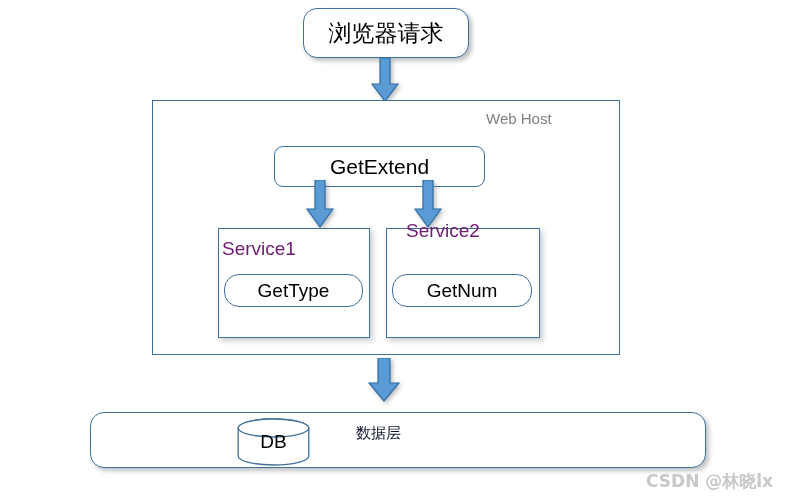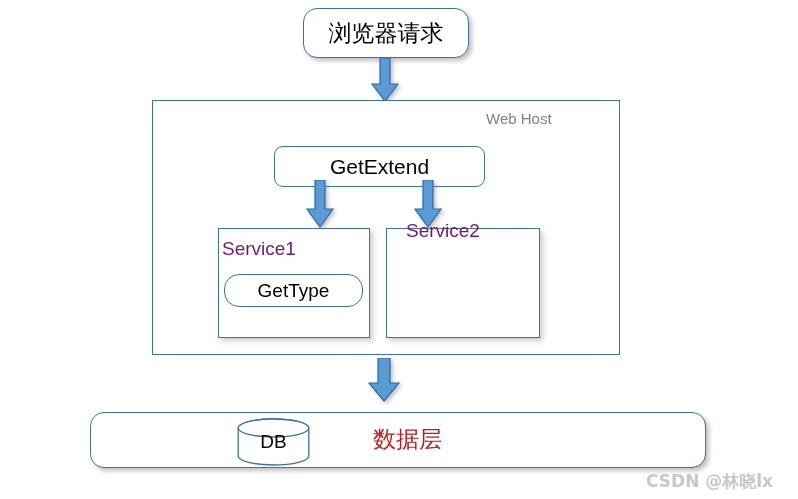--- a/index.html
+++ b/index.html
@@ -135,24 +135,23 @@
   #data-layer {
     left: 90px;
     top: 412px;
     width: 616px;
     height: 56px;
   }
   #data-layer-label {
     position: absolute;
     left: 356px;
     top: 424px;
-    font-size: 23px;
-    color: #b91c1c;
-    white-space: nowrap;
-    margin-left: 17px;
+    font-size: 15px;
+    color: #0f172a;
+    white-space: nowrap;
   }
 
   
   #db-cylinder {
     position: absolute;
     left: 237px;
     top: 418px;
     width: 73px;
     height: 48px;
   }
@@ -221,20 +220,21 @@
       <polygon points="9,0 19,0 19,29 27,29 14,47 1,29 9,29" fill="#5B9BD5" stroke="#2E6DA4" stroke-width="1.2"></polygon>
     </svg>
   </div>
 
   <div class="service-box shadow-soft" id="service1"></div>
   <div class="service-label" id="service1-label">Service1</div>
   <div class="method-box center-text" id="get-type">GetType</div>
 
   <div class="service-box shadow-soft" id="service2"></div>
   <div class="service-label" id="service2-label">Service2</div>
+  <div class="method-box center-text" id="get-num">GetNum</div>
 
   <div class="arrow" id="arrow-bottom">
     <svg width="32" height="44" viewBox="0 0 32 44">
       <polygon points="10,0 22,0 22,25 31,25 16,43 1,25 10,25" fill="#5B9BD5" stroke="#2E6DA4" stroke-width="1.2"></polygon>
     </svg>
   </div>
 
   <div class="box rounded-lg shadow" id="data-layer"></div>
 
   <div id="db-cylinder">

